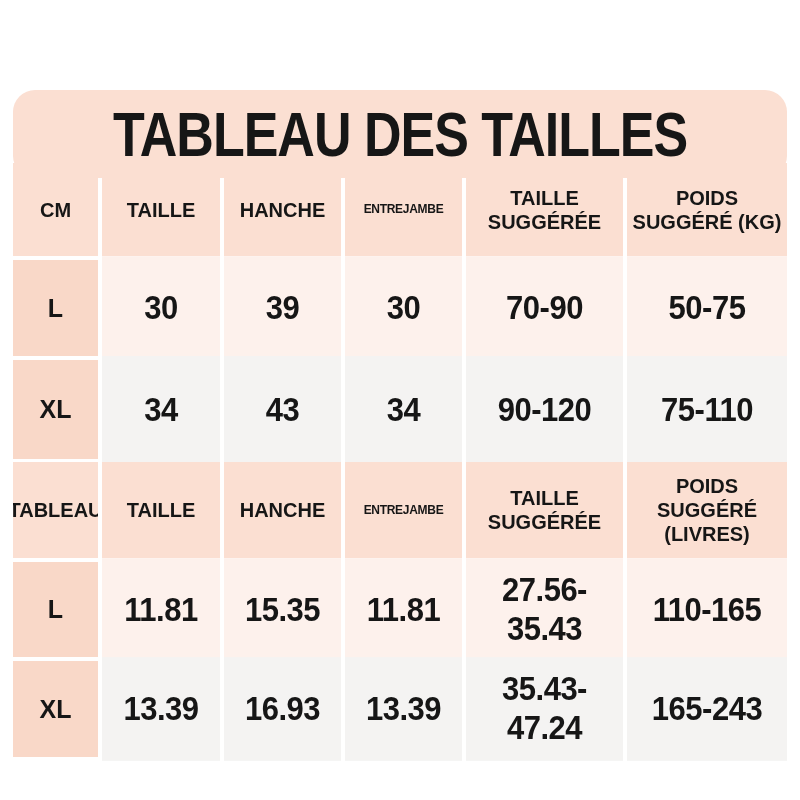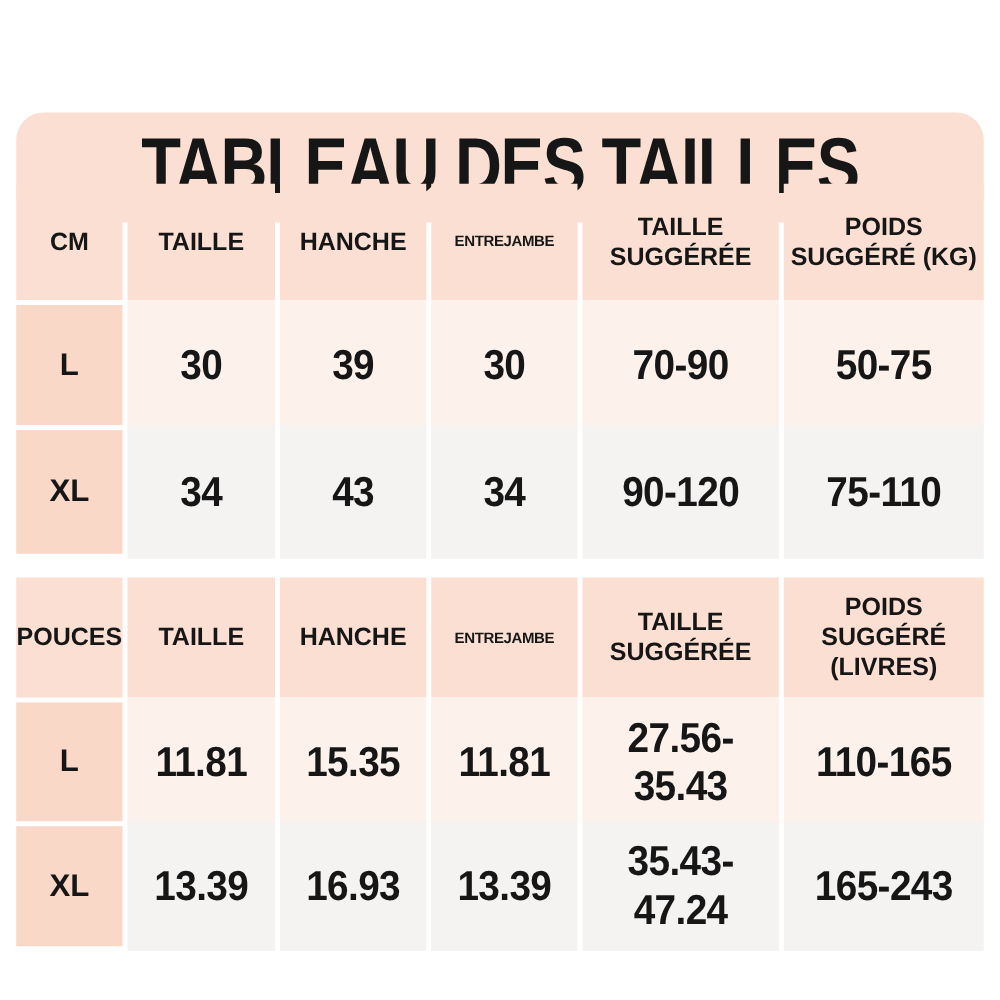--- a/index.html
+++ b/index.html
@@ -9,21 +9,21 @@
 
   .title-bar { position:absolute; left:13px; top:42px; width:774px; height:88px;
                background:#fbdfd2; border-radius:22px;
                display:flex; align-items:center; justify-content:center;margin-top:48px; }
   .title-text { font-size:52px; font-weight:800; letter-spacing:-1px;
                 transform:scaleY(1.22); white-space:nowrap; }
 
   .size-table { position:absolute; left:13px; width:774px; display:grid;
                 grid-template-columns:85px 118px 117px 117px 157px 160px;
                 column-gap:4px; row-gap:4px; }
-  #table-cm     { top:147px; grid-template-rows:93px 96px 99px; }
+  #table-cm     { top:163px; grid-template-rows:93px 96px 99px; }
   #table-pouces { top:462px; grid-template-rows:96px 95px 96px; }
 
   .cell { display:flex; align-items:center; justify-content:center;
           text-align:center; overflow:hidden; }
   .hcell { background:#fbdfd2; font-weight:700; font-size:20px; line-height:1.2;
            white-space:pre-line; padding:0 2px; }
   .size-table .hcell:nth-child(4) { font-size:12px; white-space:nowrap; letter-spacing:-0.3px; }
   .label { background:#f9d8c8; font-weight:700; font-size:25px; }
   .num   { font-weight:600; font-size:31px; letter-spacing:-0.5px; transform:scaleY(1.08); }
   .row-pink { background:#fdf1ec; }
@@ -57,21 +57,21 @@
 
     <div class="cell label">XL</div>
     <div class="cell num row-gray">34</div>
     <div class="cell num row-gray">43</div>
     <div class="cell num row-gray">34</div>
     <div class="cell num row-gray">90-120</div>
     <div class="cell num row-gray">75-110</div>
   </div>
 
   <div class="size-table" id="table-pouces">
-    <div class="cell hcell">POUCES</div>
+    <div class="cell hcell">TABLEAU</div>
     <div class="cell hcell">TAILLE</div>
     <div class="cell hcell">HANCHE</div>
     <div class="cell hcell">ENTREJAMBE</div>
     <div class="cell hcell">TAILLE
 SUGGÉRÉE</div>
     <div class="cell hcell">POIDS
 SUGGÉRÉ
 (LIVRES)</div>
 
     <div class="cell label">L</div>

